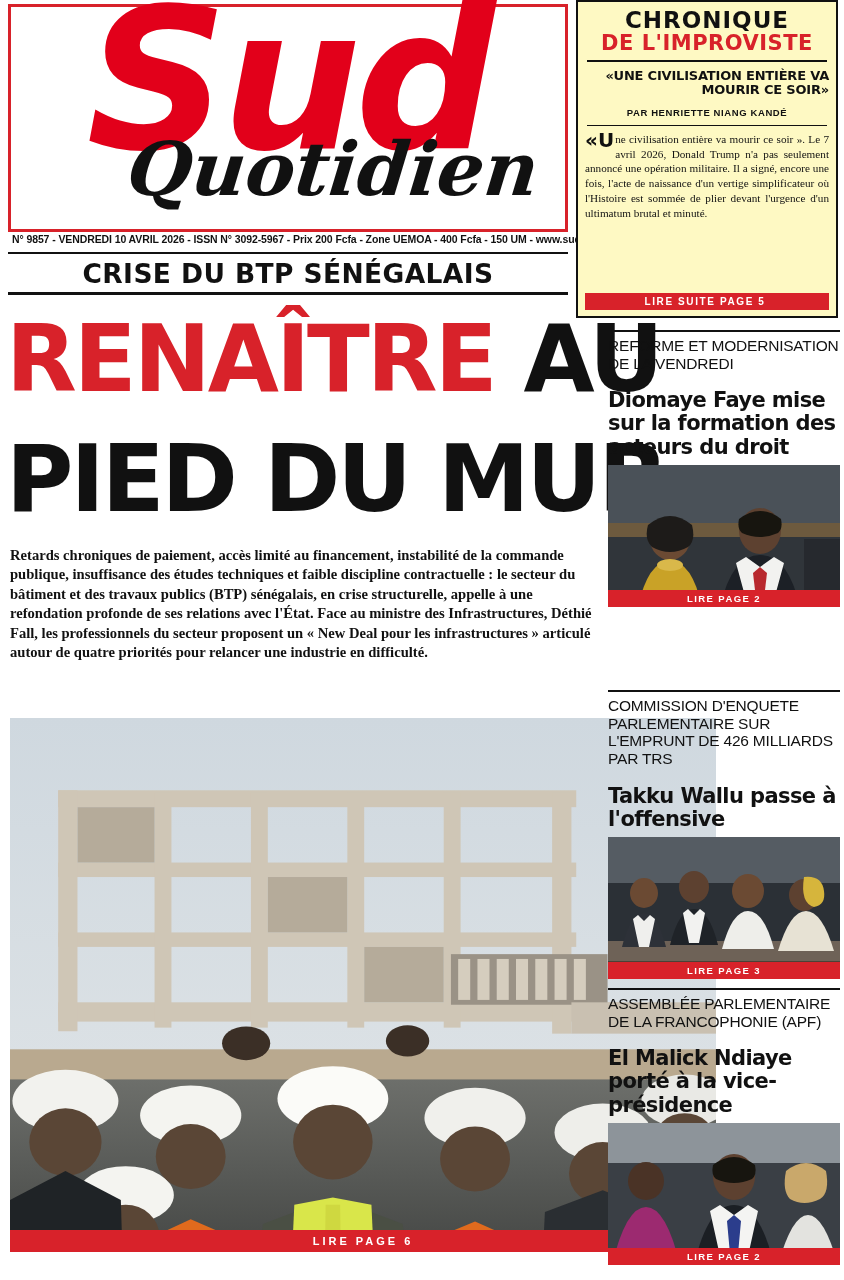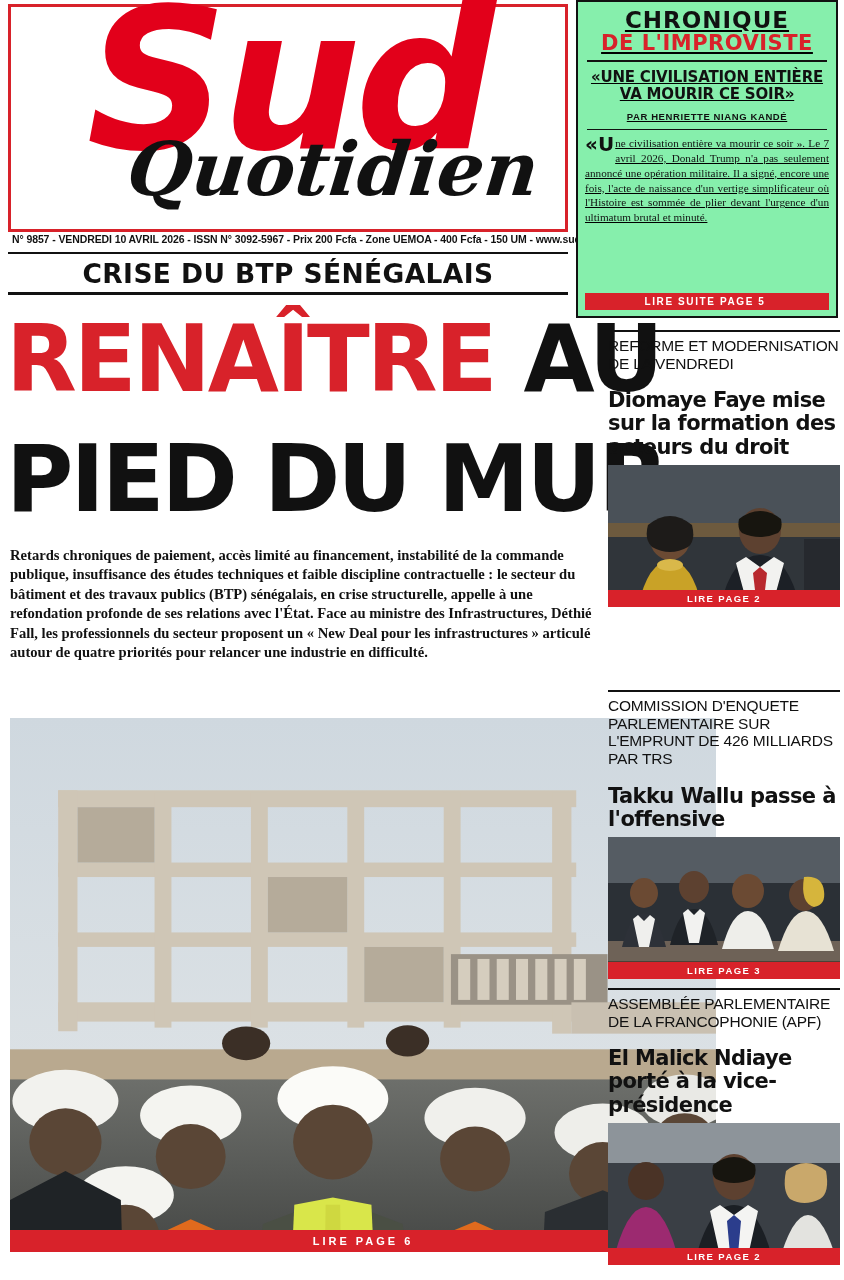--- a/index.html
+++ b/index.html
@@ -90,23 +90,22 @@
 
   
   .chronique {
     position: absolute;
     left: 576px;
     top: 0px;
     width: 262px;
     height: 318px;
     border: 2px solid #111;
     box-sizing: border-box;
-    background: #86efac;
+    background: #fef9c3;
     padding: 6px 7px;
-    text-decoration: underline;
   }
   .chronique-title1 {
     text-align: center;
     font-family: "DejaVu Sans", sans-serif;
     font-weight: bold;
     font-size: 23px;
     letter-spacing: 1px;
     color: #111;
     line-height: 1.05;
   }
@@ -118,24 +117,24 @@
     letter-spacing: 0.5px;
     color: #d8222a;
     line-height: 1.05;
   }
   .chronique-rule {
     height: 2px;
     background: #111;
     margin: 6px 2px 7px 2px;
   }
   .chronique-head {
-    text-align: center;
-    font-family: "DejaVu Sans", sans-serif;
-    font-weight: bold;
-    font-size: 15px;
+    text-align: right;
+    font-family: "DejaVu Sans", sans-serif;
+    font-weight: bold;
+    font-size: 13px;
     line-height: 1.1;
     color: #111;
     letter-spacing: -0.2px;
   }
   .chronique-author {
     text-align: center;
     font-size: 9.5px;
     font-weight: bold;
     letter-spacing: 0.6px;
     color: #111;

